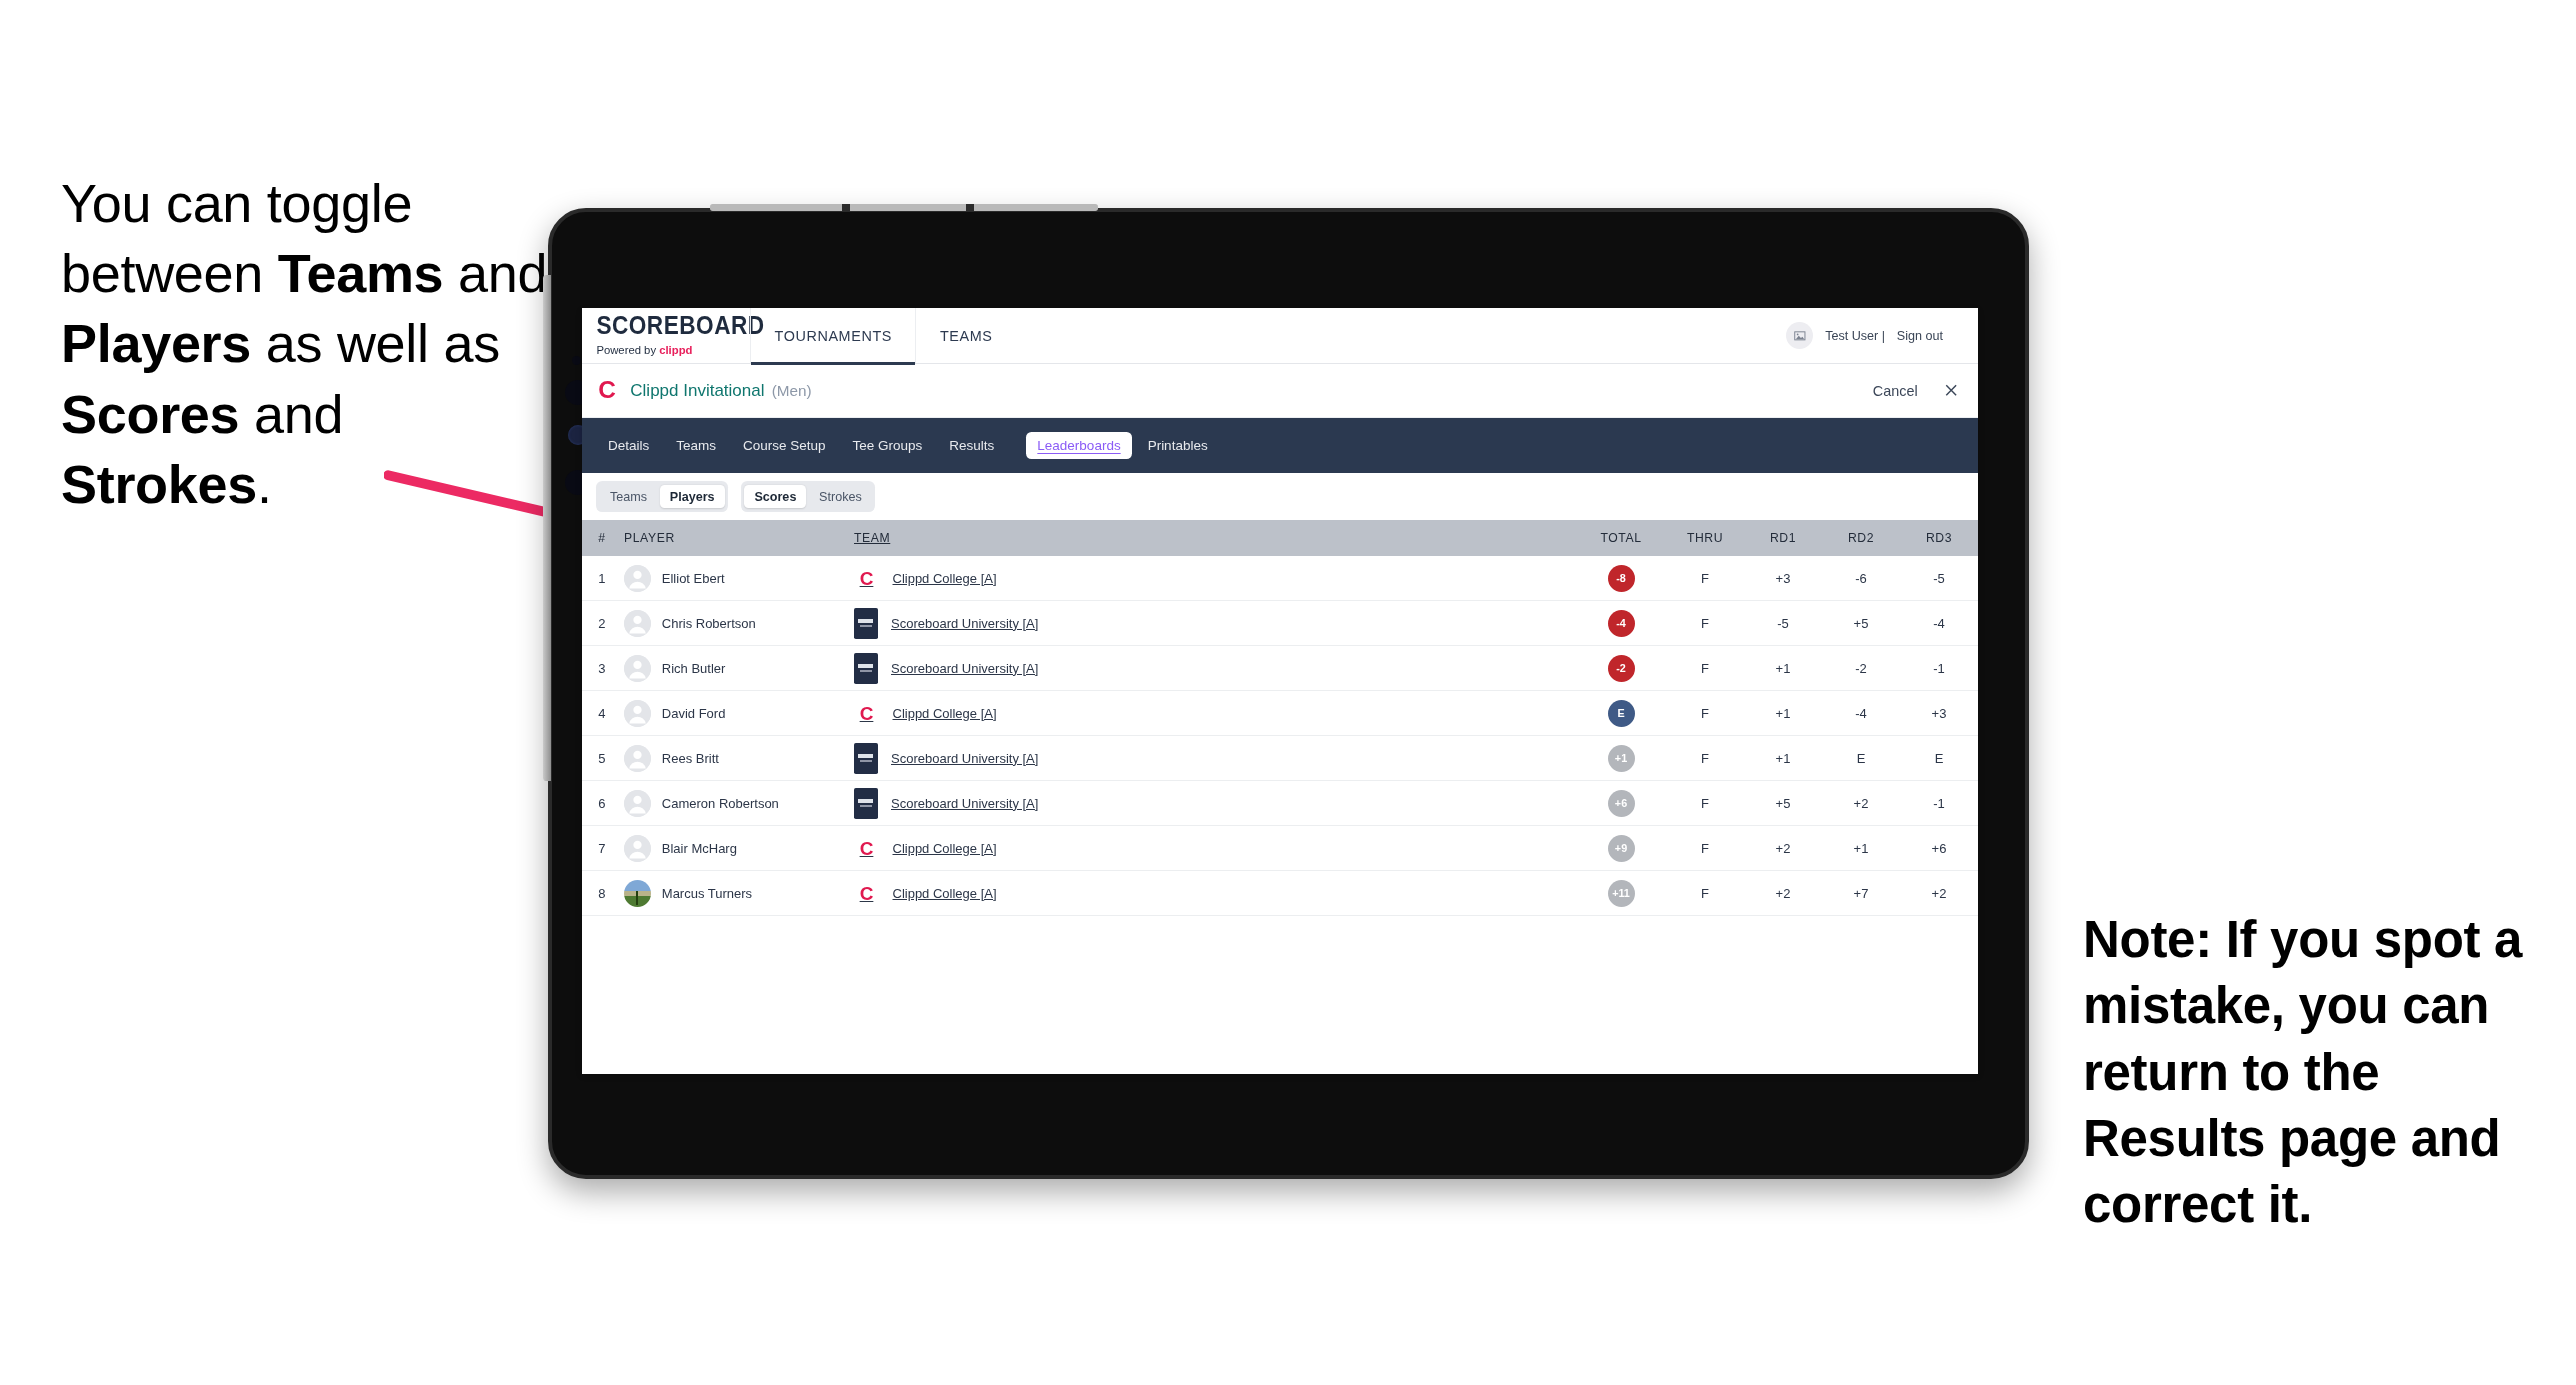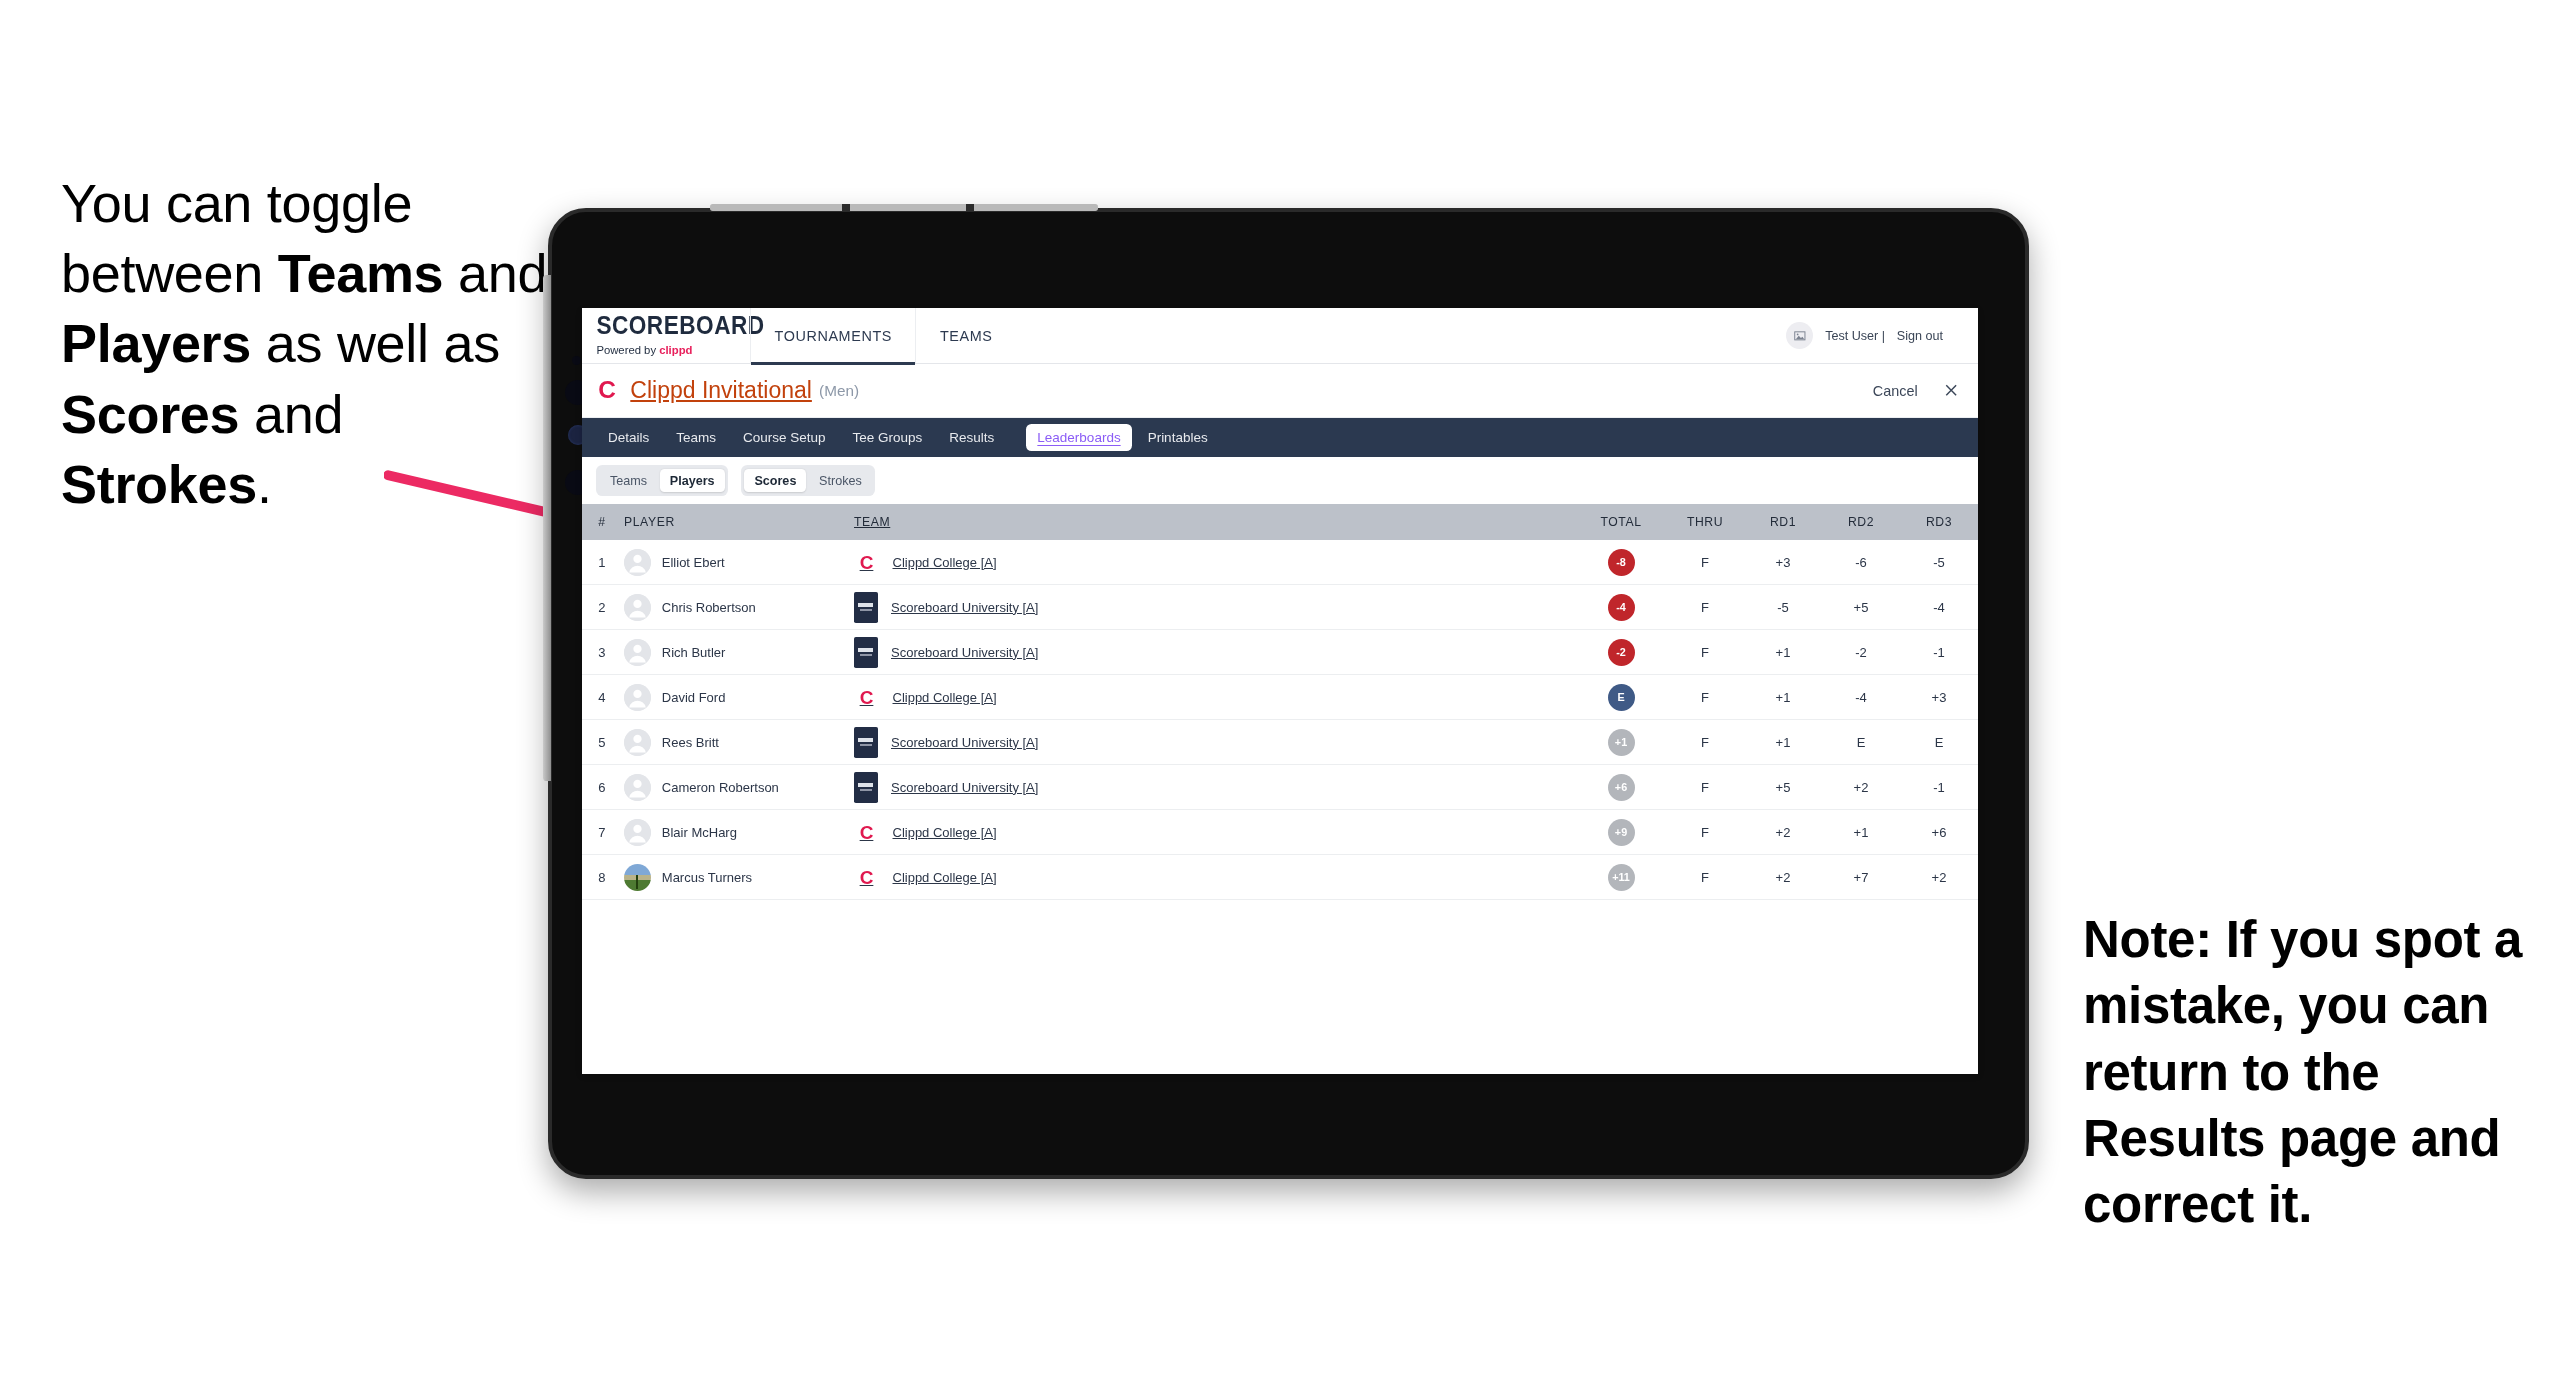--- a/index.html
+++ b/index.html
@@ -98,27 +98,27 @@
 
   
   #eventbar {
     height: 54px; display:flex; align-items:center; padding: 0 20px 0 16.3px;
     background:#fff; border-bottom:0.9px solid #eceef1;
   }
   #event-logo {
     font-size:24.4px; font-weight:800; color:#e0194f; margin-right:14.4px;
     font-family:"Liberation Sans", sans-serif; line-height:1;
   }
-  #event-name { font-size:23px; color:#c2410c;text-decoration:underline; }
+  #event-name { font-size:17px; color:#0f766e; }
   #event-gender { font-size:15.3px; color:#8d98a8; margin-left:7.2px; }
   #event-cancel { margin-left:auto; display:flex; align-items:center; gap:26px; font-size:14.4px; color:#3b4658; cursor:pointer; }
 
   
   #tabstrip {
-    height: 39px; background:#2b3950; display:flex; align-items:center;
+    height: 55px; background:#2b3950; display:flex; align-items:center;
     padding-left: 14.4px; gap: 3.6px;
   }
   .tab {
     font-size:13.5px; color:#e8eaee; padding: 6.3px 11.7px; border-radius:5.4px; cursor:pointer; white-space:nowrap;
   }
   .tab.active {
     background:#fff; color:#8b5cf6; font-weight:400; text-decoration:underline; text-underline-offset:2.7px;margin-left:16px;
   }
 
   

